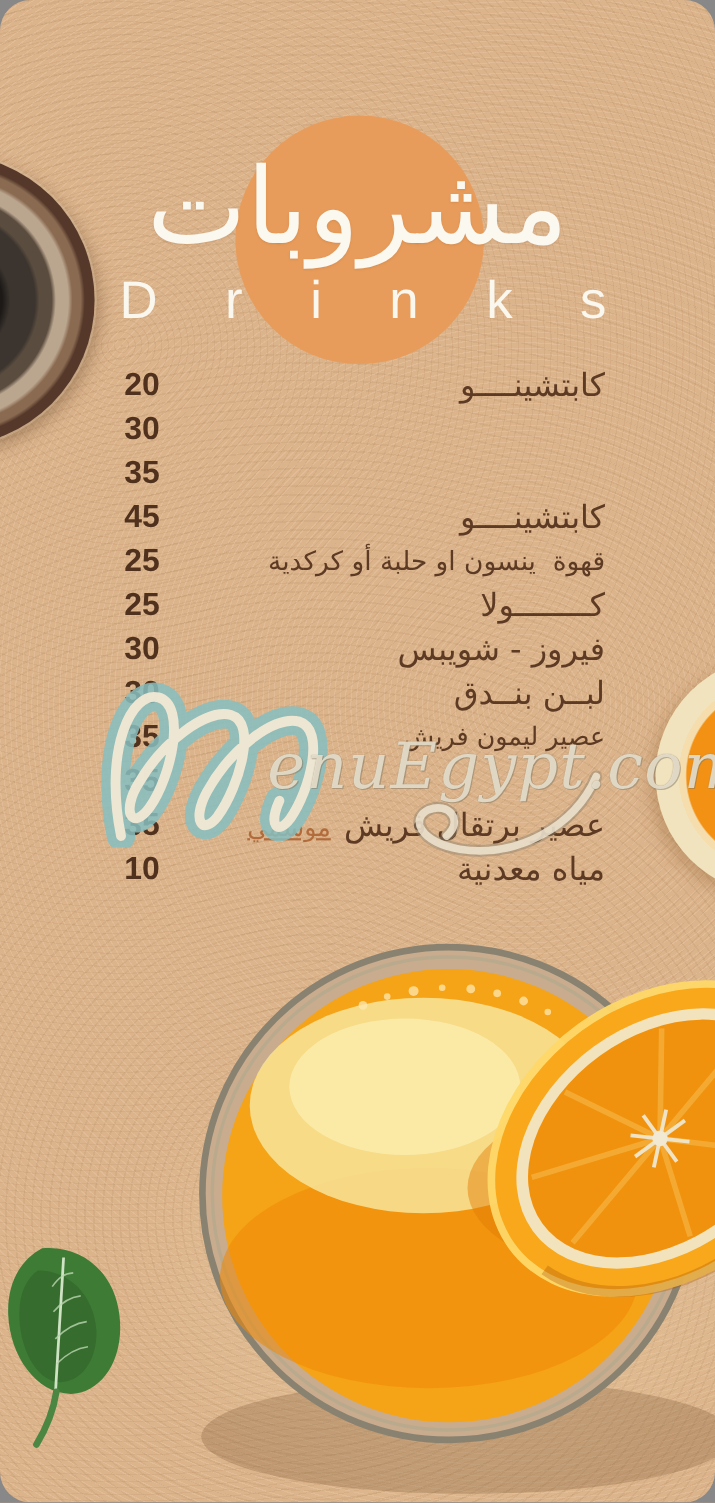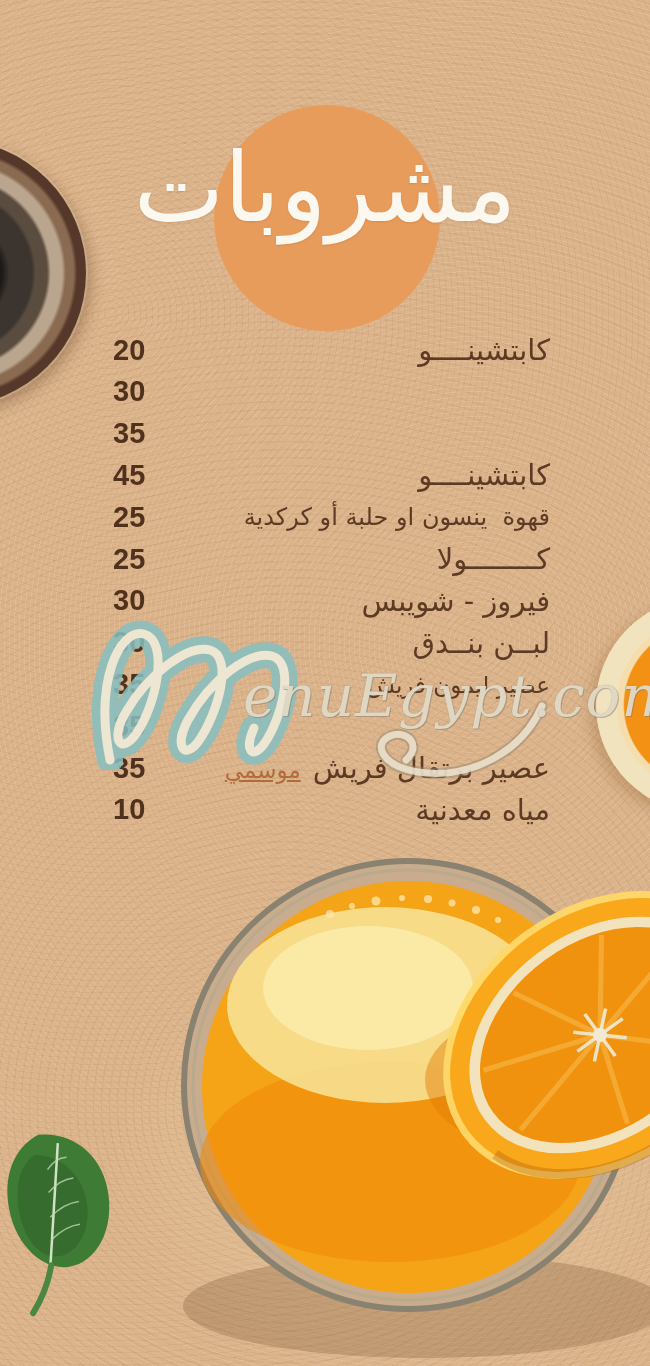--- a/index.html
+++ b/index.html
@@ -8,20 +8,21 @@
     width:650px;height:1366px;
     margin:0 auto;
     overflow:hidden;
     background-color:#dcb48c;
     background-image:
       radial-gradient(ellipse 430px 330px at 63% 85%, rgba(235,209,164,0.55), rgba(235,209,164,0) 70%),
       repeating-radial-gradient(circle at 17% 23%, rgba(151,103,61,0.10) 0 1px, rgba(0,0,0,0) 1px 6px),
       repeating-radial-gradient(circle at 73% 47%, rgba(255,240,214,0.13) 0 1px, rgba(0,0,0,0) 1px 5px),
       repeating-radial-gradient(circle at 44% 81%, rgba(140,92,50,0.09) 0 1.5px, rgba(0,0,0,0) 1.5px 8px);
     font-family:"DejaVu Sans", sans-serif;
+    border-radius:28px;
   }
   
   .badge-circle{
     position:absolute;left:214px;top:105px;width:226px;height:226px;border-radius:50%;
     background:radial-gradient(circle, #e89c5b 0 76%, rgba(232,156,91,0.85) 86%, rgba(232,156,91,0) 100%);
     z-index:10;
   }
   .title-ar{
     position:absolute;left:25px;top:118px;width:600px;height:140px;
     text-align:center;line-height:140px;
@@ -31,21 +32,21 @@
   .title-en{
     position:absolute;left:30px;top:246px;width:600px;
     text-align:center;font-family:"Liberation Sans", sans-serif;
     font-size:48px;font-weight:400;color:#faf7ee;
     letter-spacing:24px;padding-left:24px;box-sizing:border-box;
     z-index:11;white-space:nowrap;
   }
   
   .menu-list{
     position:absolute;left:100px;right:100px;top:330px;height:500px;
-    display:flex;flex-direction:column;justify-content:space-between;z-index:12;
+    display:flex;flex-direction:column;justify-content:flex-start;z-index:12;
   }
   .row{display:flex;align-items:center;height:40px;}
   .price{
     width:80px;padding-left:13px;box-sizing:border-box;
     font-family:"Liberation Sans", sans-serif;font-weight:700;
     font-size:29px;color:#4f311d;
   }
   .name-wrap{margin-left:auto;display:flex;align-items:baseline;gap:12px;}
   .name{
     font-size:29px;color:#5d3a23;white-space:pre;
@@ -87,20 +88,21 @@
 </style>
 </head>
 <body>
 
 <div class="page">
 
   <div class="cup-photo"></div>
 
   <div class="badge-circle"></div>
   <div class="title-ar">مشروبات</div>
+  <div class="title-en">D r i n k s</div>
 
   <div class="menu-list">
     <div class="row">
       <span class="price">20</span>
       <span class="name-wrap" dir="rtl">
           <span class="name">كابتشينــــو</span>
           <span class="note"></span>
         </span>
     </div>
     <div class="row">

